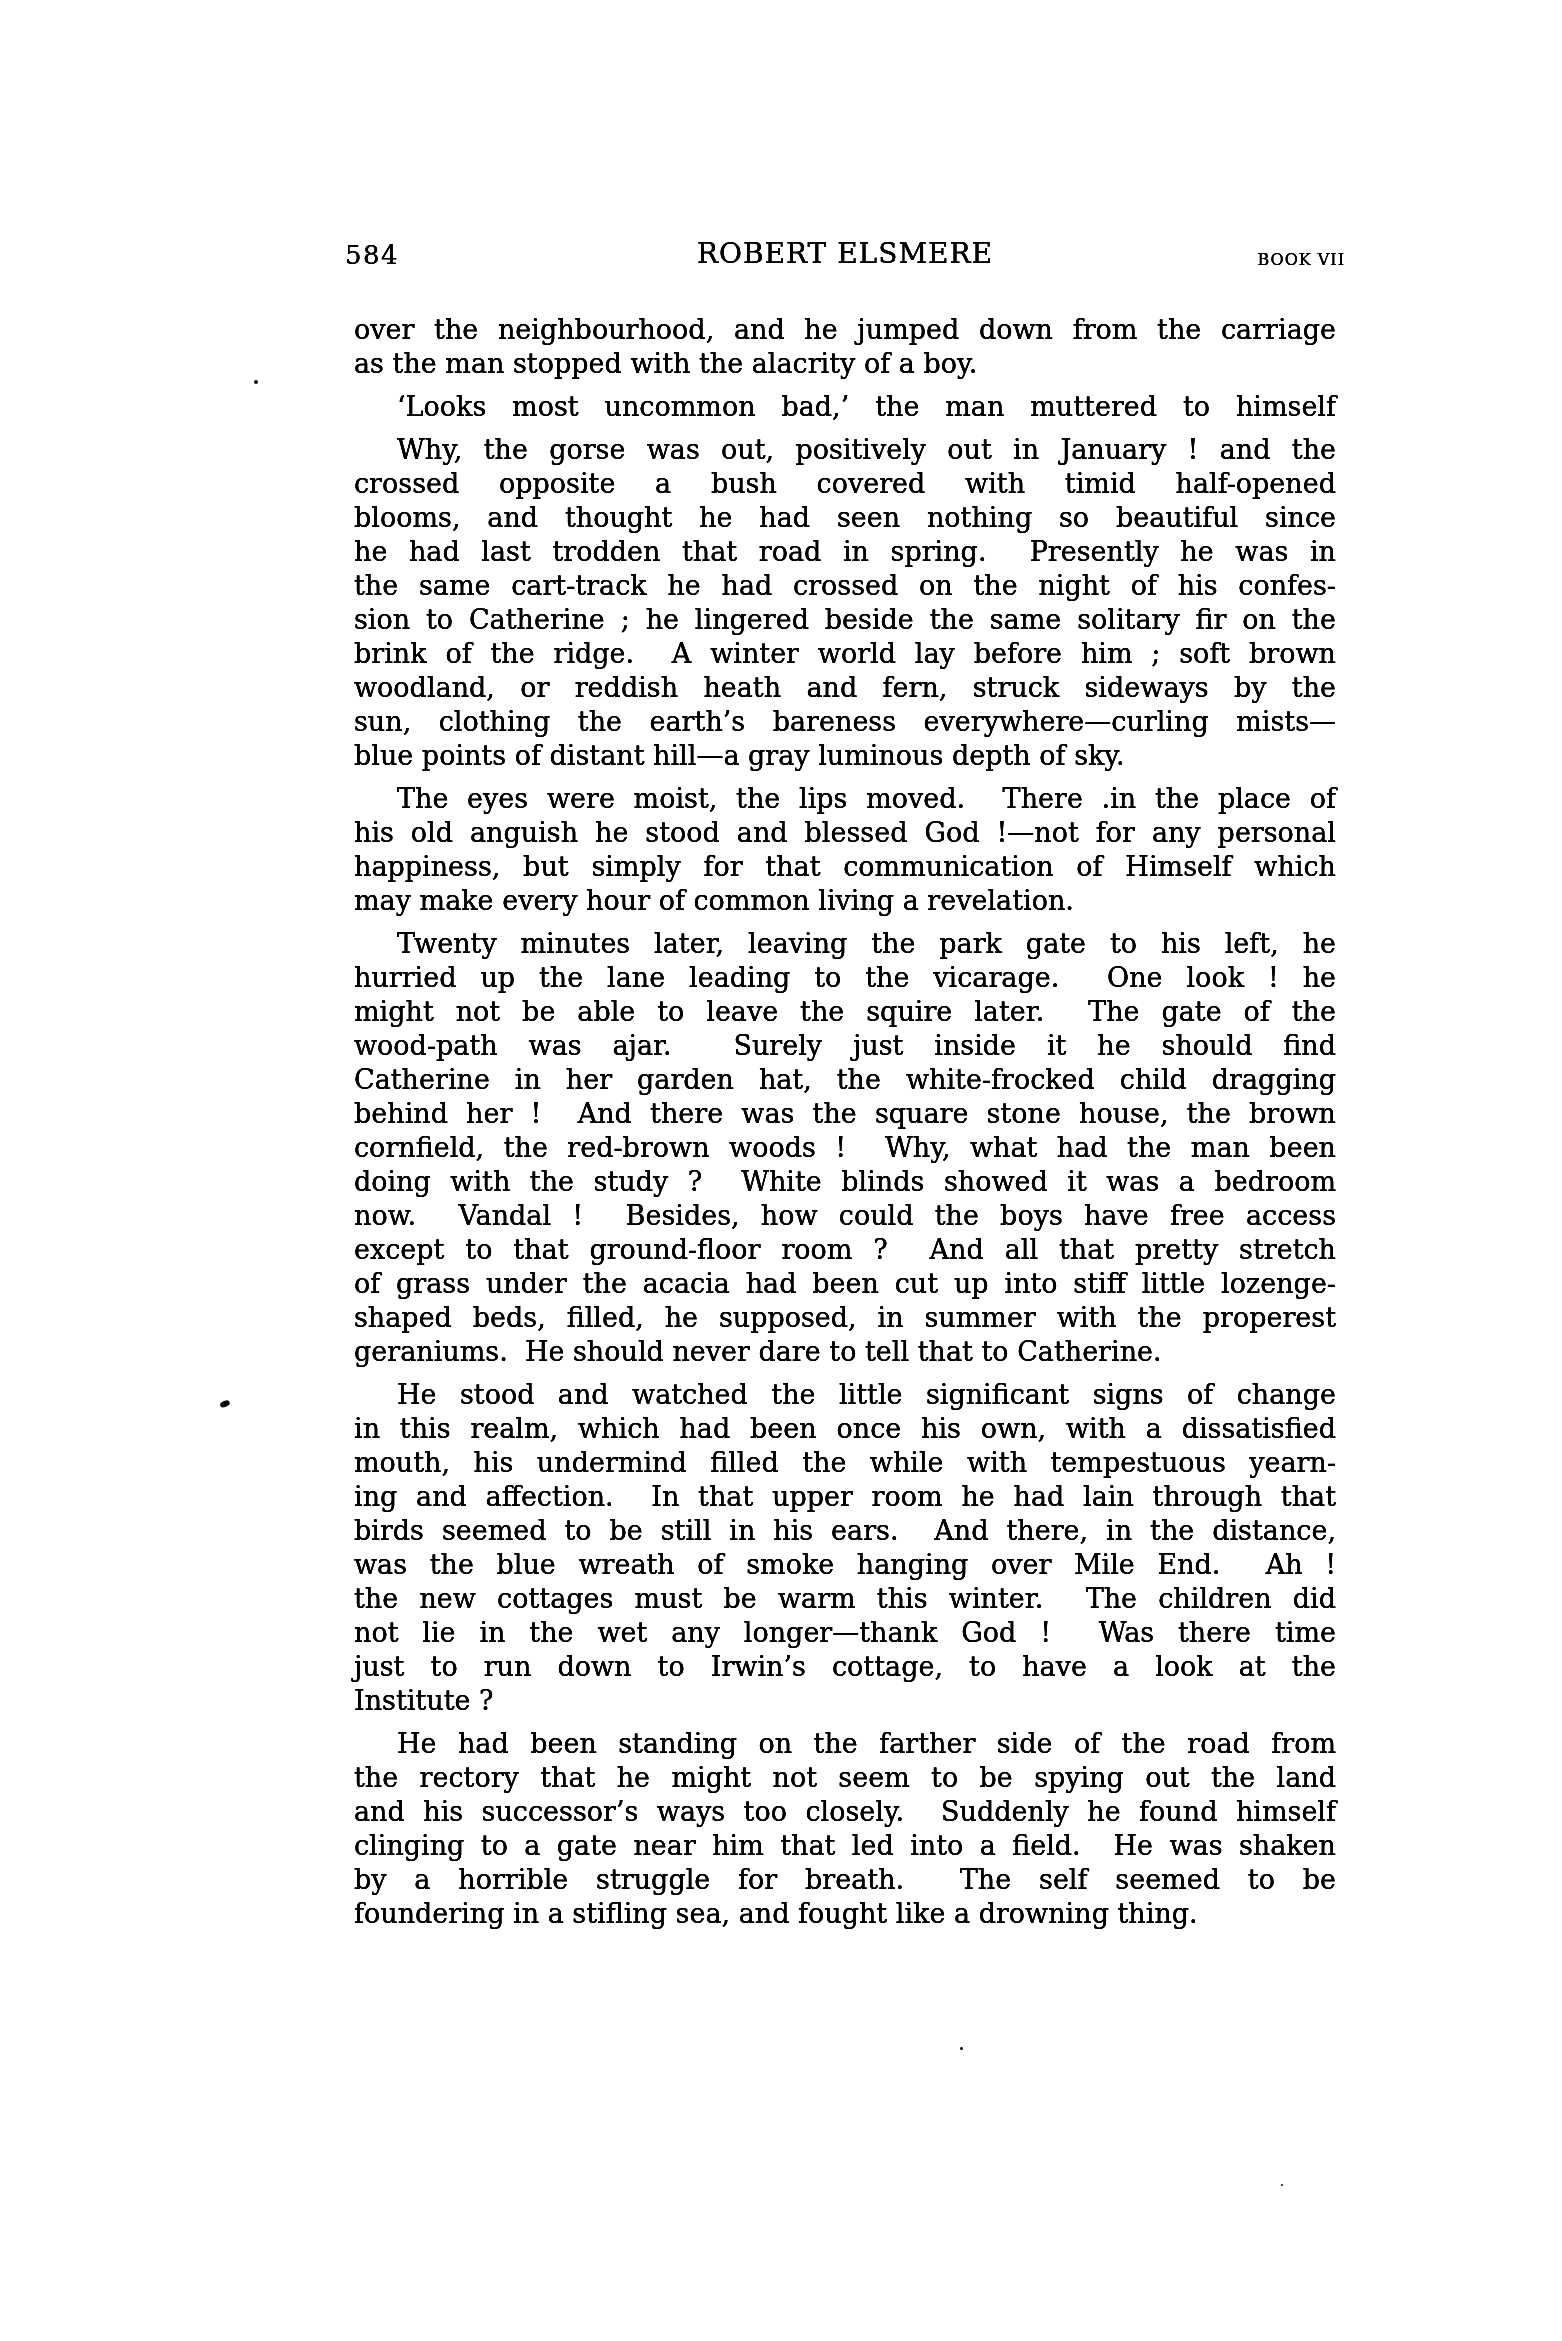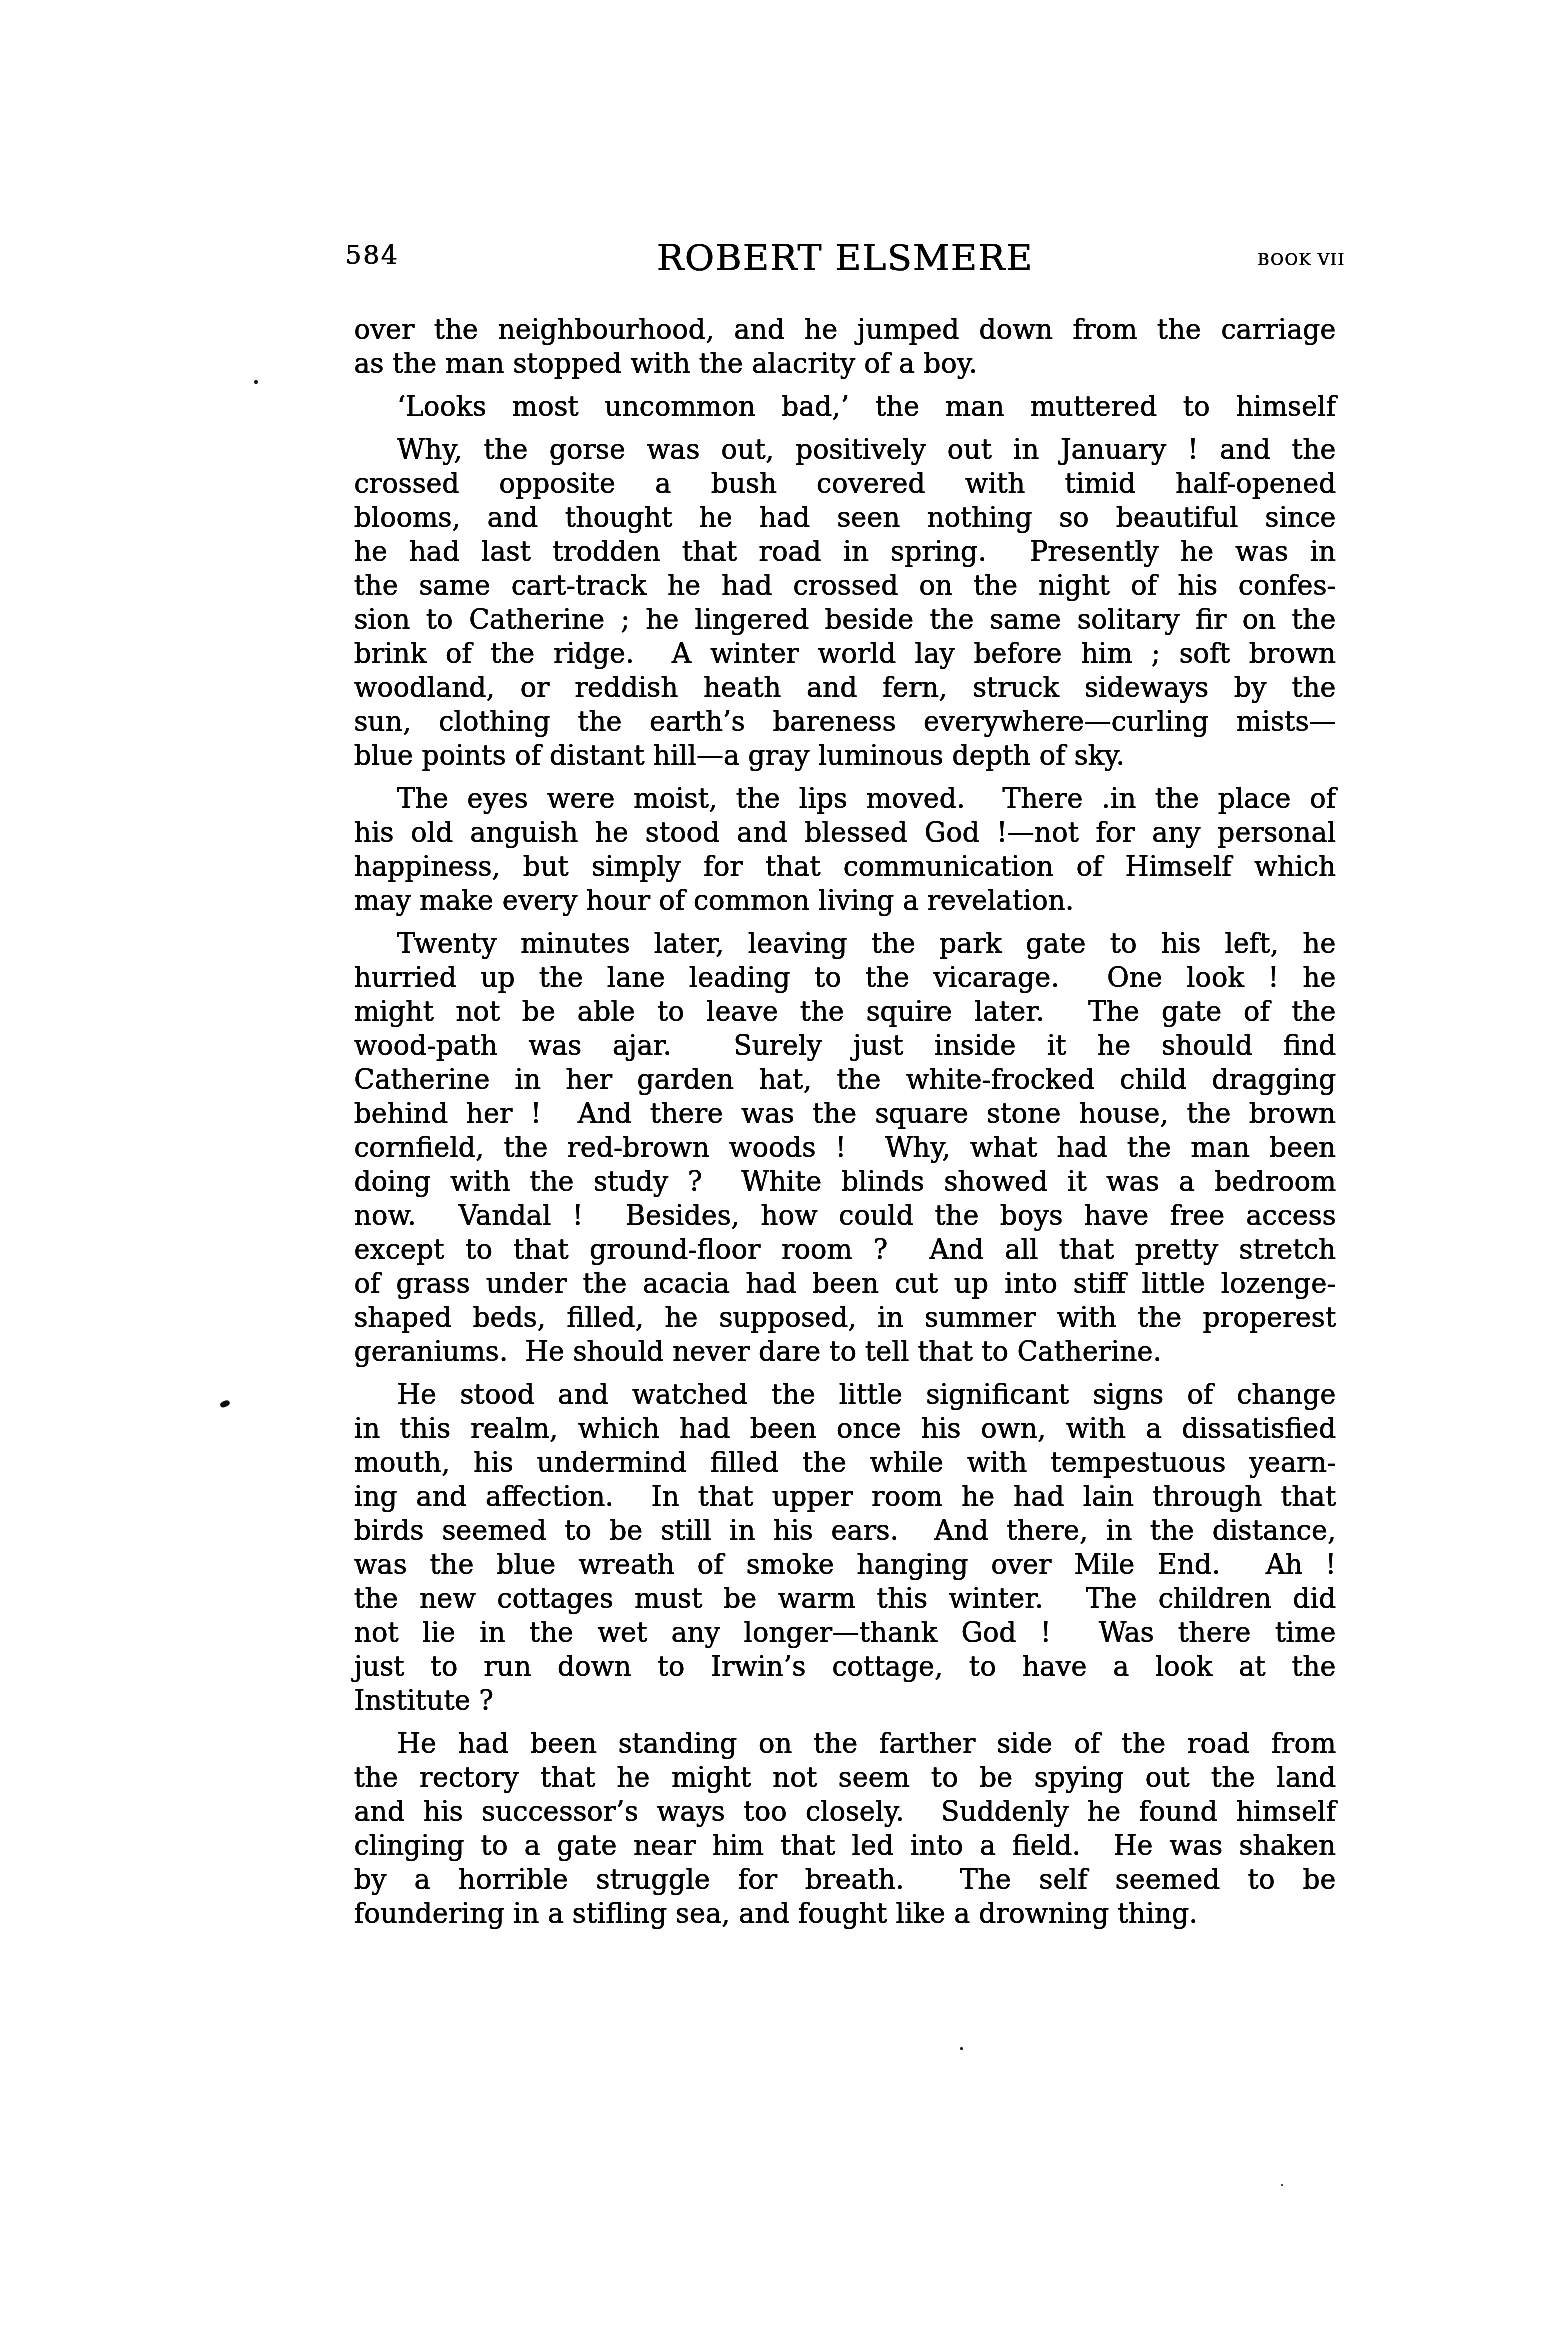--- a/index.html
+++ b/index.html
@@ -28,21 +28,21 @@
     position: absolute;
     left: 0; top: 2.4px;
     font-size: 26px;
     line-height: 1;
     letter-spacing: 1.4px;
   }
   .running-title {
     position: absolute;
     left: 50%; top: 0;
     transform: translateX(-50%);
-    font-size: 36px;
+    font-size: 28px;
     line-height: 1;
     letter-spacing: 1px;
     white-space: nowrap;
   }
   .book-label {
     position: absolute;
     right: 0; top: 12px;
     font-size: 16px;
     line-height: 1;
     letter-spacing: 1px;

